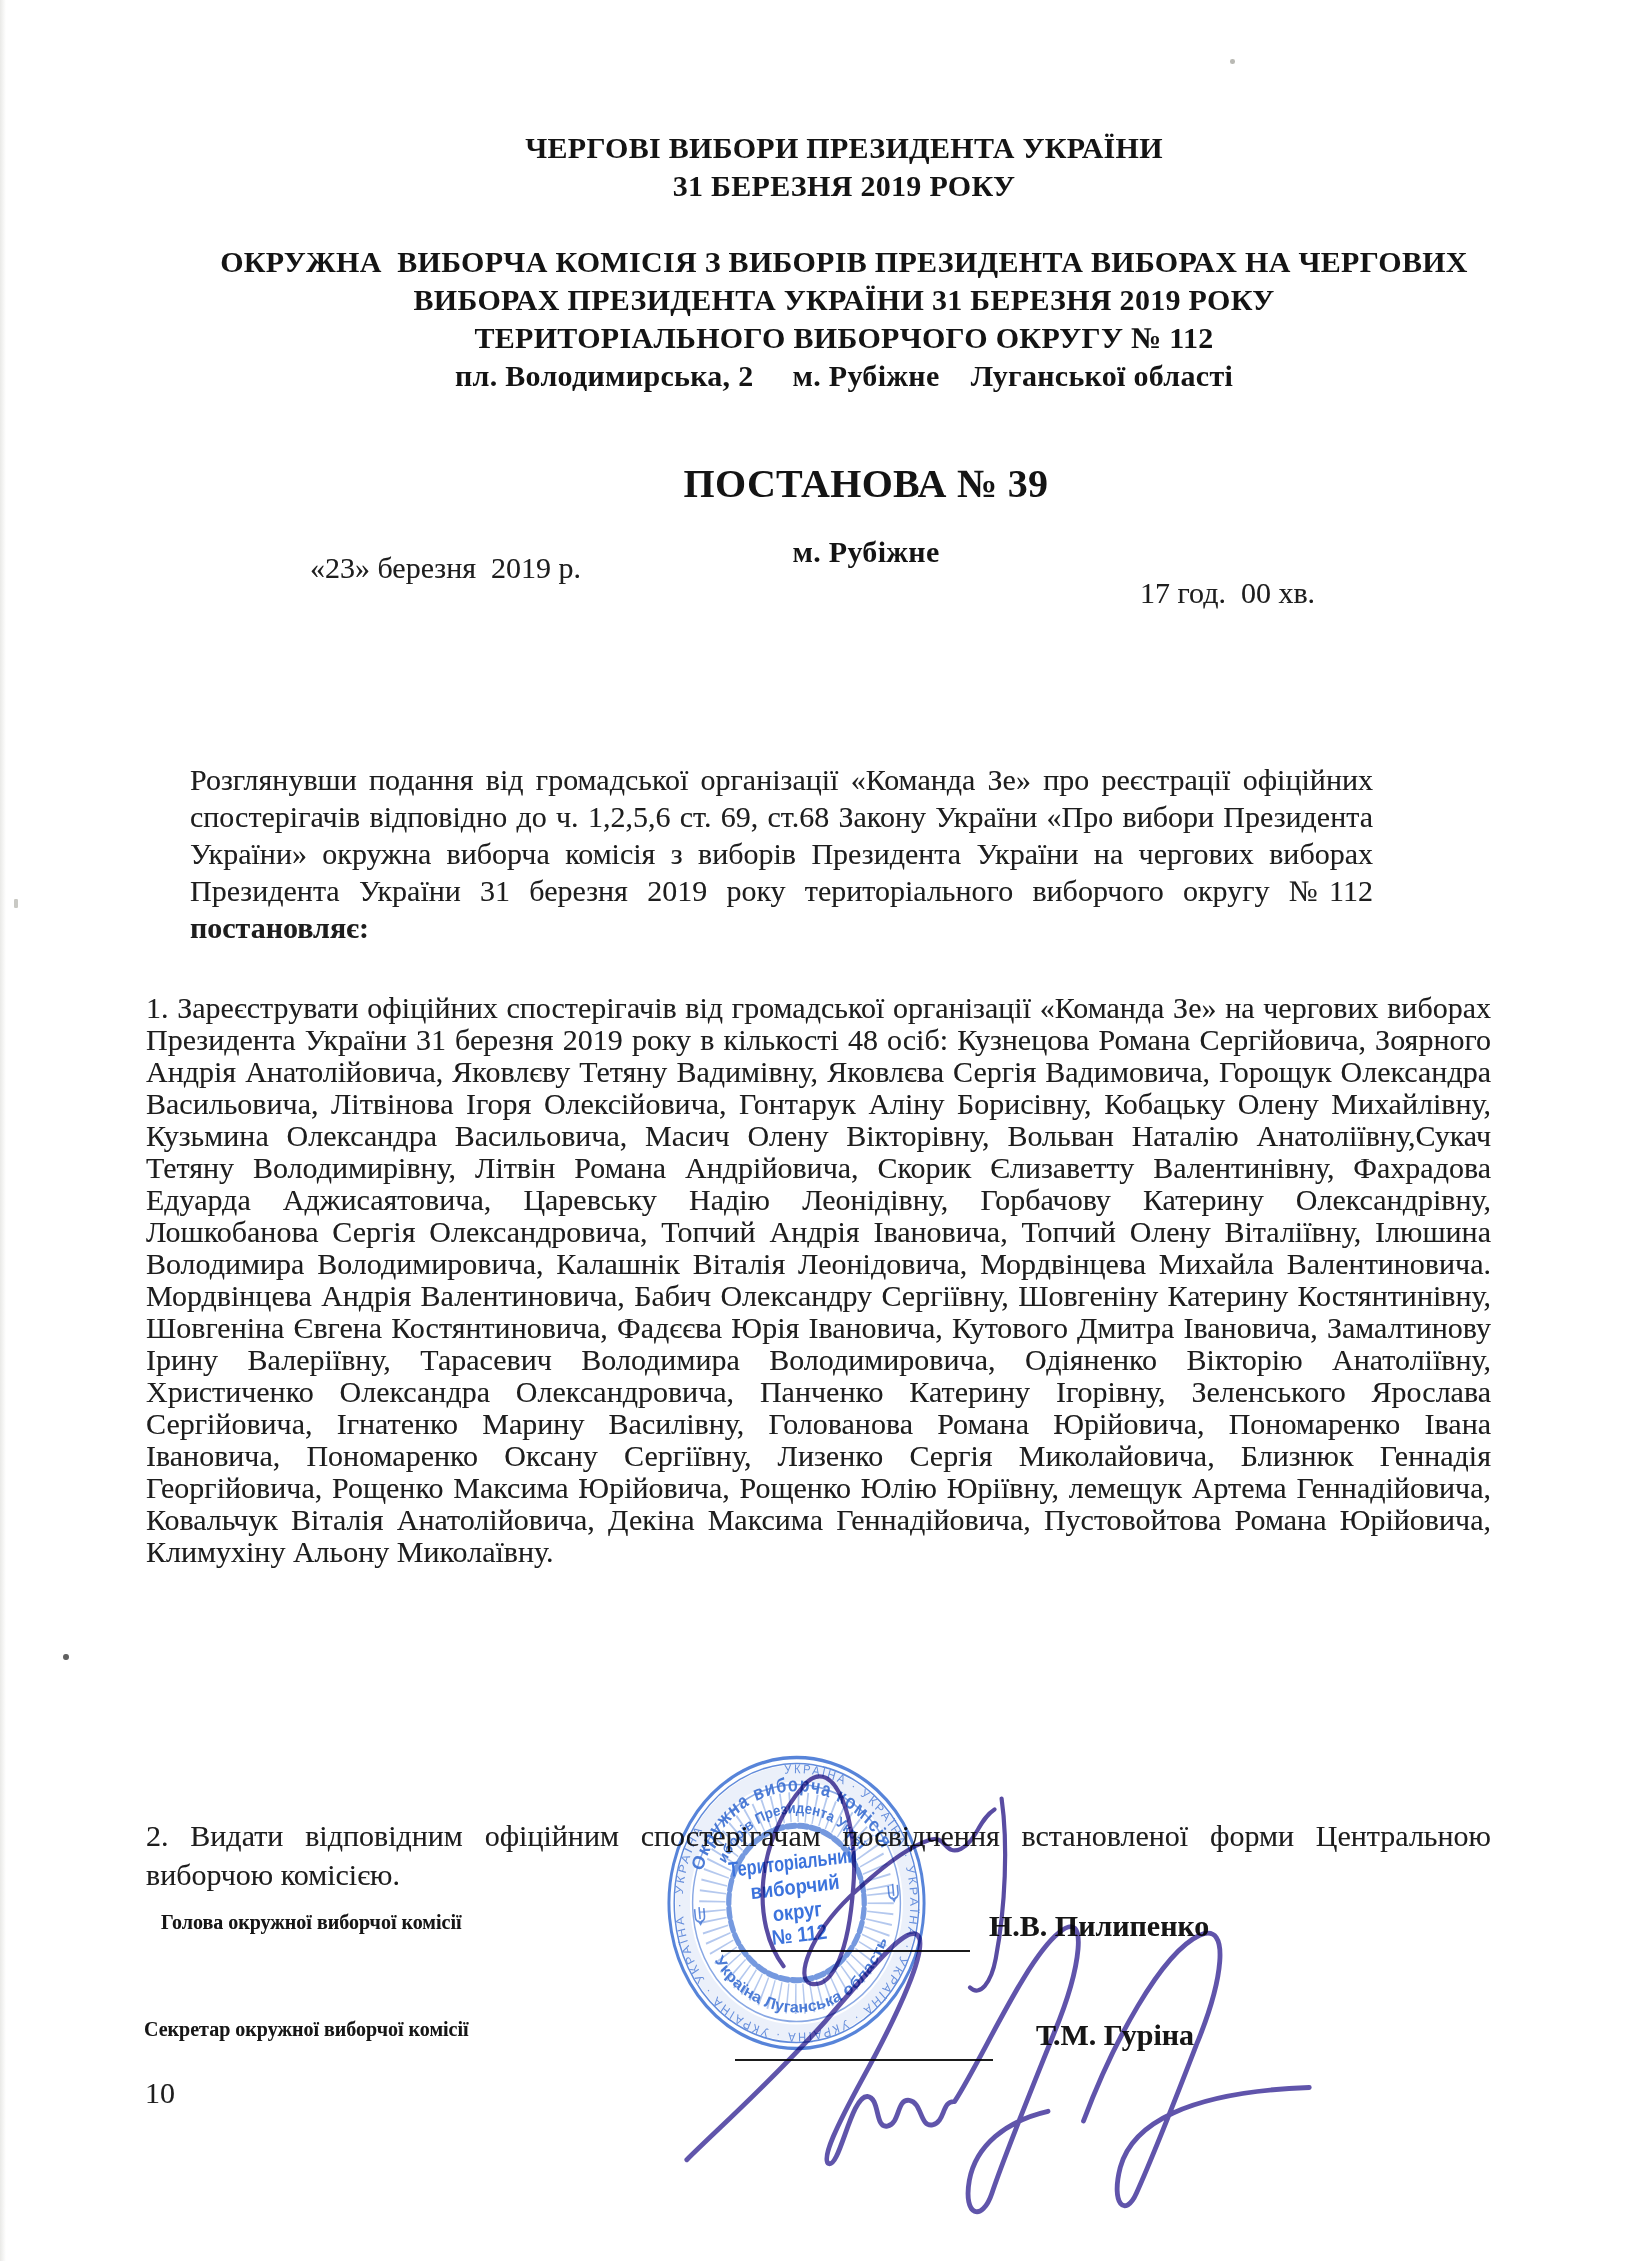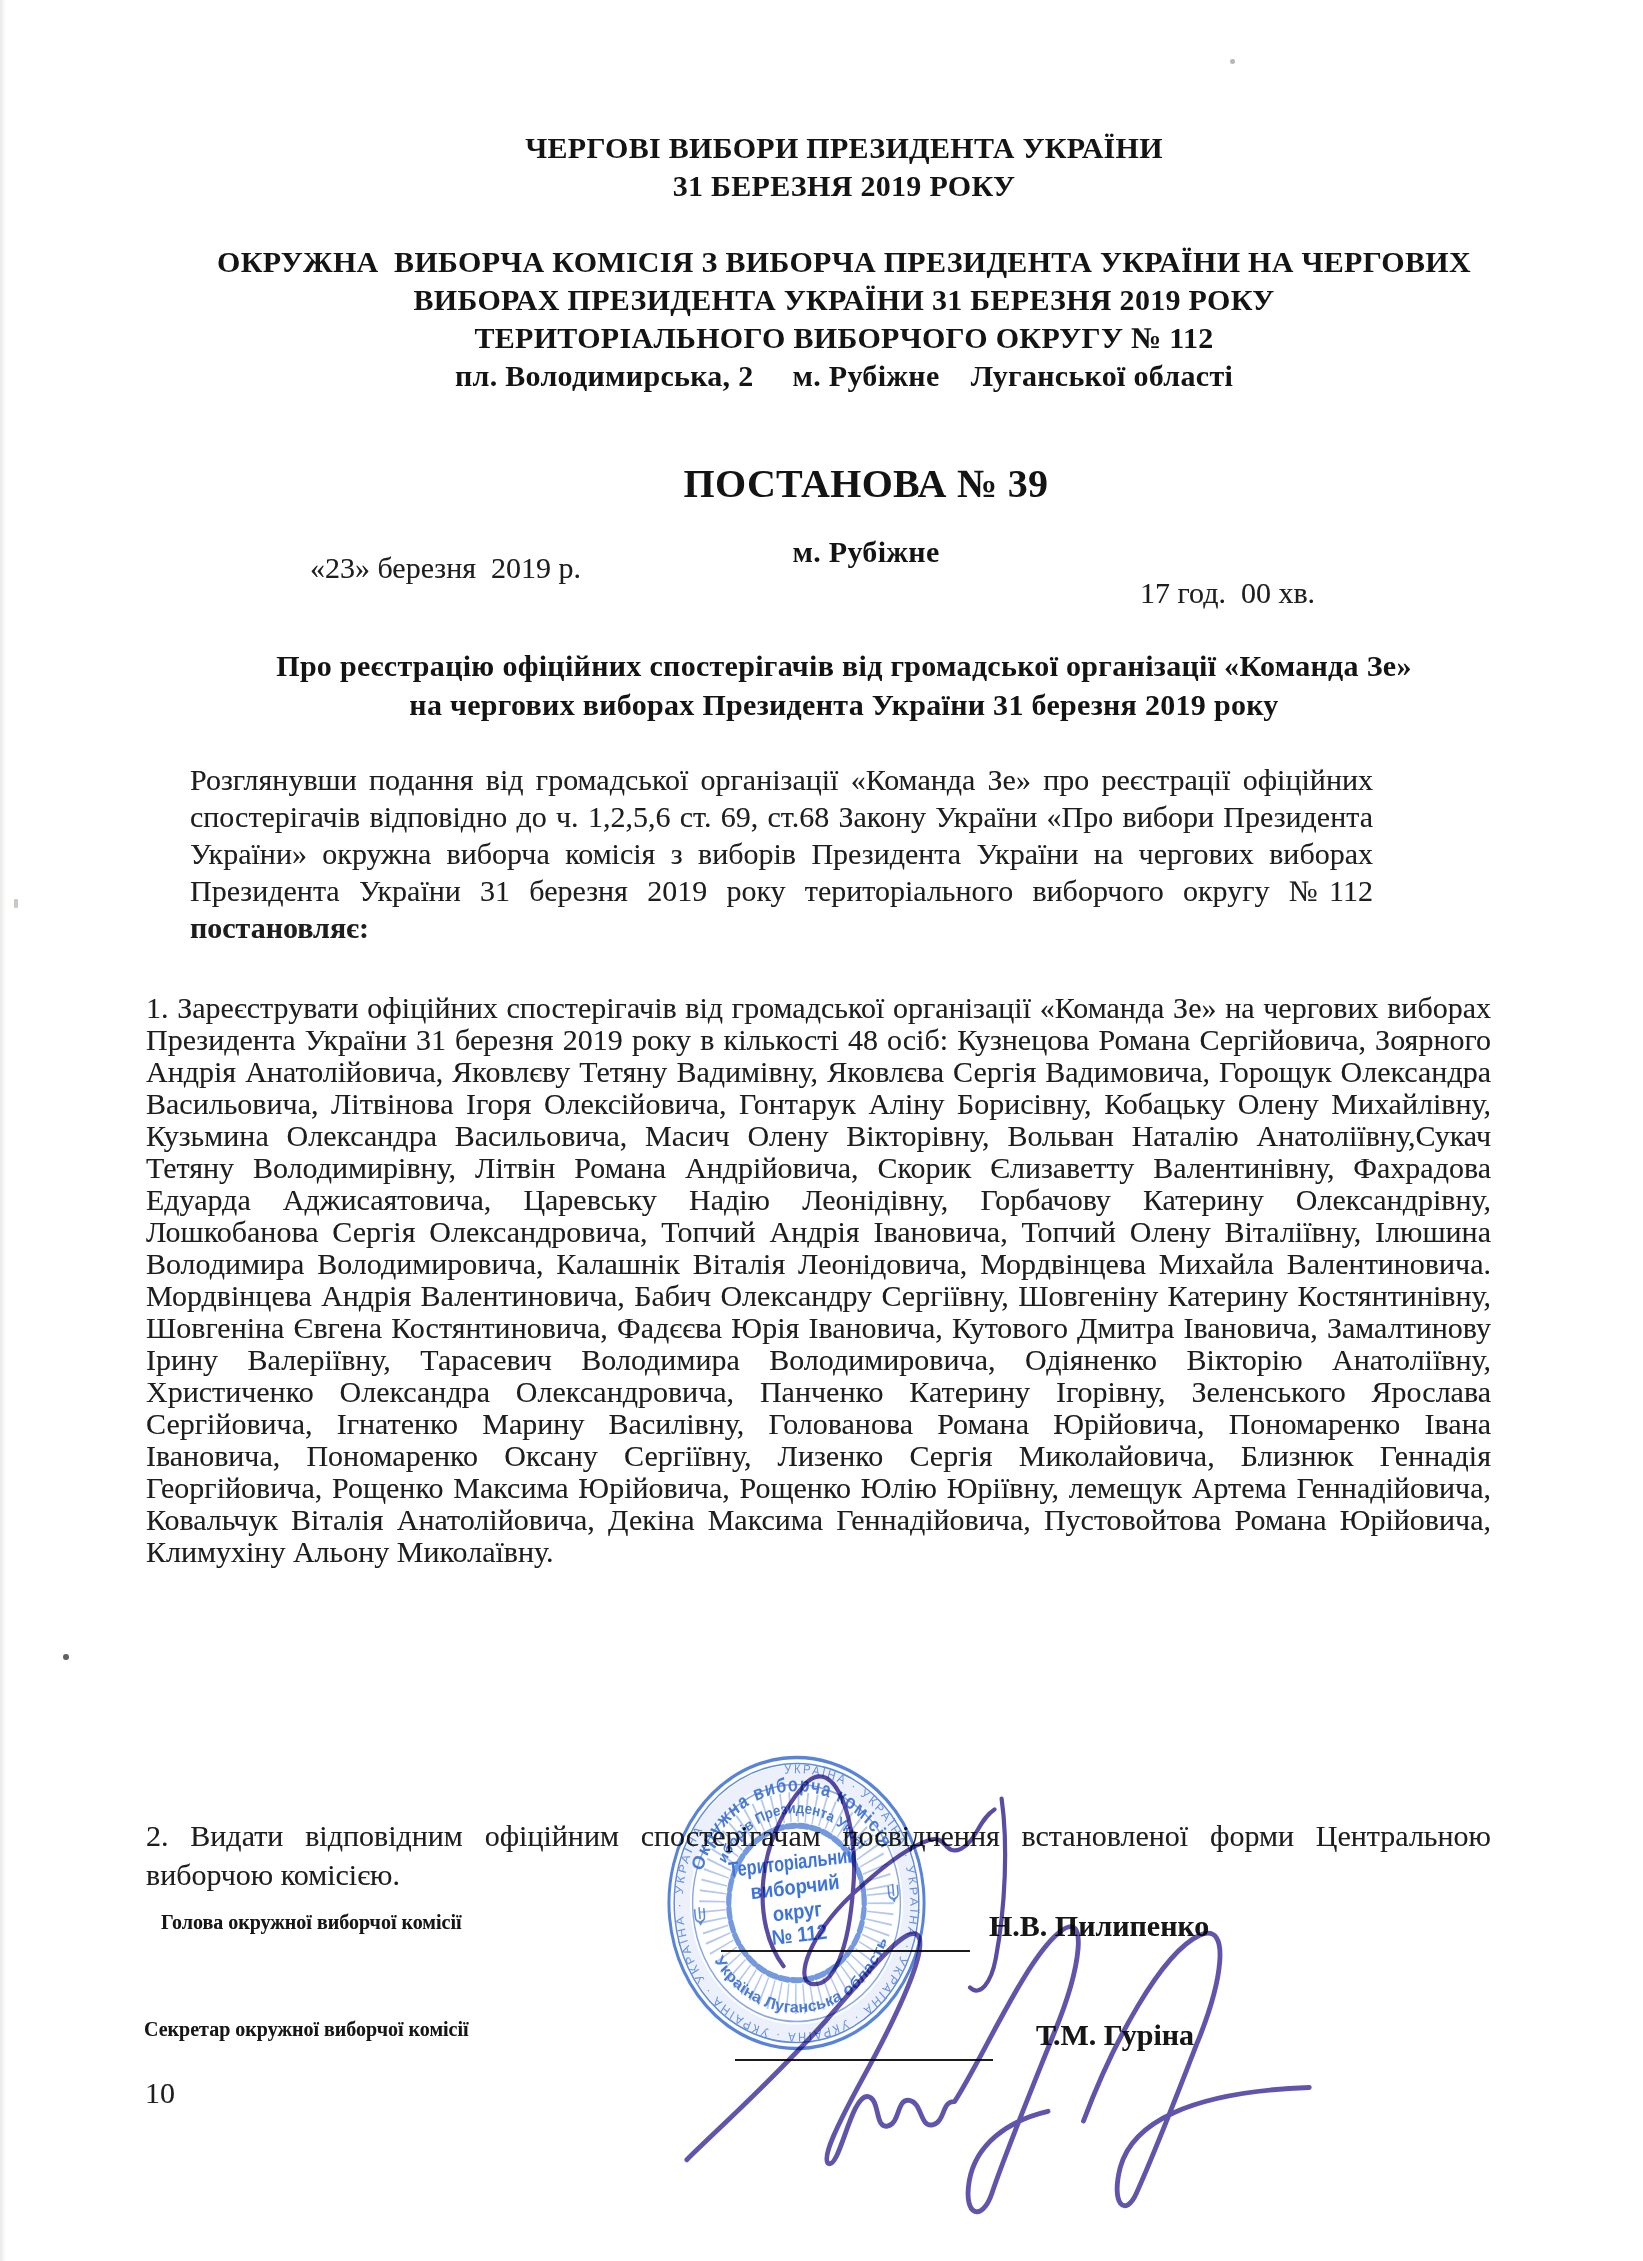--- a/index.html
+++ b/index.html
@@ -48,37 +48,33 @@
 <div id="page">
 
   <div id="scan-edge" class="abs"></div>
 
   <div id="hdr-top" class="abs c">
     <div class="hdr pre">ЧЕРГОВІ ВИБОРИ ПРЕЗИДЕНТА УКРАЇНИ</div>
     <div class="hdr pre">31 БЕРЕЗНЯ 2019 РОКУ</div>
   </div>
 
   <div id="hdr-commission" class="abs c">
-    <div class="hdr pre">ОКРУЖНА  ВИБОРЧА КОМІСІЯ З ВИБОРЧА ПРЕЗИДЕНТА УКРАЇНИ НА ЧЕРГОВИХ</div>
+    <div class="hdr pre">ОКРУЖНА  ВИБОРЧА КОМІСІЯ З ВИБОРІВ ПРЕЗИДЕНТА ВИБОРАХ НА ЧЕРГОВИХ</div>
     <div class="hdr pre">ВИБОРАХ ПРЕЗИДЕНТА УКРАЇНИ 31 БЕРЕЗНЯ 2019 РОКУ</div>
     <div class="hdr pre">ТЕРИТОРІАЛЬНОГО ВИБОРЧОГО ОКРУГУ № 112</div>
     <div class="hdr pre">пл. Володимирська, 2     м. Рубіжне    Луганської області</div>
   </div>
 
   <div id="postanova" class="abs c hdr pre">ПОСТАНОВА № 39</div>
 
   <div id="city-line" class="abs c hdr pre">м. Рубіжне</div>
 
   <span id="date-left" class="abs doc pre">«23» березня  2019 р.</span>
   <span id="time-right" class="abs doc pre">17 год.  00 хв.</span>
 
-  <div id="subject" class="abs c">
-    <div class="hdr pre">Про реєстрацію офіційних спостерігачів від громадської організації «Команда Зе»</div>
-    <div class="hdr pre">на чергових виборах Президента України 31 березня 2019 року</div>
-  </div>
 
   <p id="preamble" class="abs doc j" style="margin:0"><span>Розглянувши подання від громадської організації «Команда Зе» про реєстрації офіційних спостерігачів  відповідно до ч. 1,2,5,6 ст. 69, ст.68 Закону України «Про вибори Президента України» окружна виборча комісія з виборів Президента України на чергових виборах Президента України 31 березня 2019 року територіального виборчого округу №112</span><b> постановляє:</b></p>
 
   <p id="item1" class="abs doc j" style="margin:0">1. Зареєструвати офіційних спостерігачів від громадської організації «Команда Зе»  на чергових виборах Президента України 31 березня 2019 року в кількості 48 осіб: Кузнецова Романа Сергійовича, Зоярного Андрія Анатолійовича, Яковлєву Тетяну Вадимівну, Яковлєва Сергія Вадимовича, Горощук Олександра Васильовича, Літвінова Ігоря Олексійовича, Гонтарук Аліну Борисівну, Кобацьку Олену Михайлівну, Кузьмина Олександра Васильовича, Масич Олену Вікторівну, Вольван Наталію Анатоліївну,Сукач Тетяну Володимирівну, Літвін Романа Андрійовича, Скорик Єлизаветту Валентинівну, Фахрадова Едуарда Аджисаятовича, Царевську Надію Леонідівну, Горбачову Катерину Олександрівну, Лошкобанова Сергія Олександровича, Топчий Андрія Івановича, Топчий Олену Віталіївну, Ілюшина Володимира Володимировича, Калашнік Віталія Леонідовича, Мордвінцева Михайла Валентиновича. Мордвінцева Андрія Валентиновича, Бабич Олександру Сергіївну, Шовгеніну Катерину Костянтинівну, Шовгеніна Євгена Костянтиновича, Фадєєва Юрія Івановича, Кутового Дмитра Івановича, Замалтинову Ірину Валеріївну, Тарасевич Володимира Володимировича, Одіяненко Вікторію Анатоліївну, Христиченко Олександра Олександровича, Панченко Катерину Ігорівну, Зеленського Ярослава Сергійовича, Ігнатенко Марину Василівну, Голованова Романа Юрійовича, Пономаренко Івана Івановича, Пономаренко Оксану Сергіївну, Лизенко Сергія Миколайовича, Близнюк Геннадія Георгійовича, Рощенко Максима Юрійовича, Рощенко Юлію Юріївну, лемещук Артема Геннадійовича, Ковальчук Віталія Анатолійовича, Декіна Максима Геннадійовича, Пустовойтова Романа Юрійовича, Климухіну Альону Миколаївну.</p>
 
   <p id="item2" class="abs doc j" style="margin:0">2. Видати відповідним офіційним спостерігачам посвідчення встановленої форми Центральною виборчою комісією.</p>
 
   <span id="chair-label" class="abs sig-label pre">Голова окружної виборчої комісії</span>
   <div id="chair-line" class="abs sig-line"></div>
   <span id="chair-name" class="abs sig-name pre">Н.В. Пилипенко</span>

